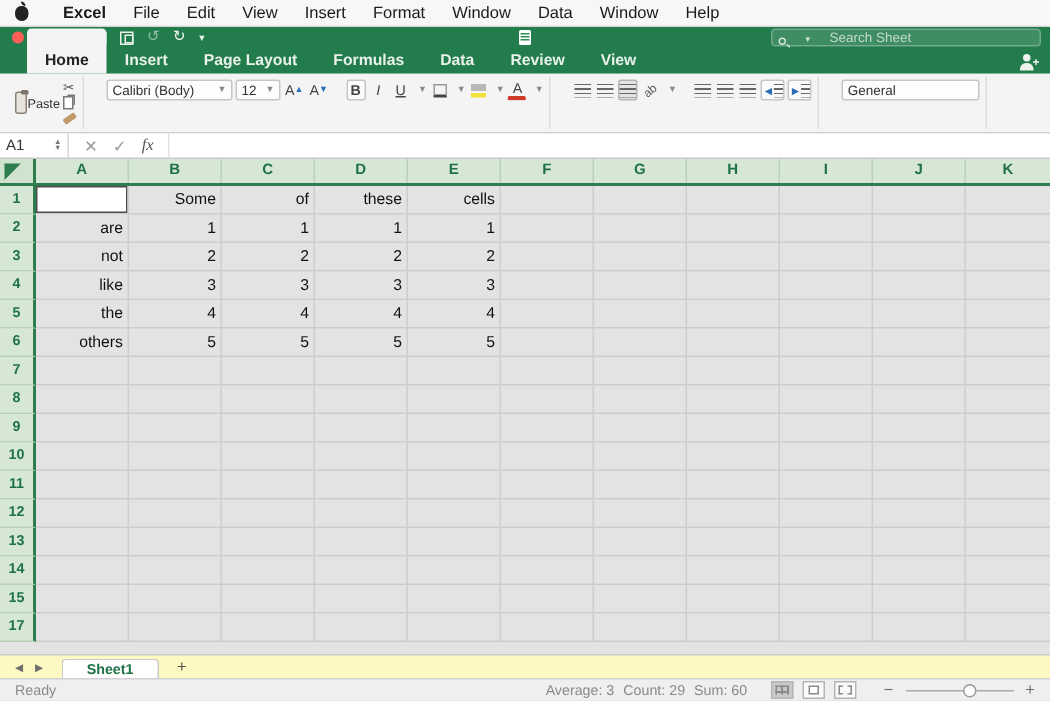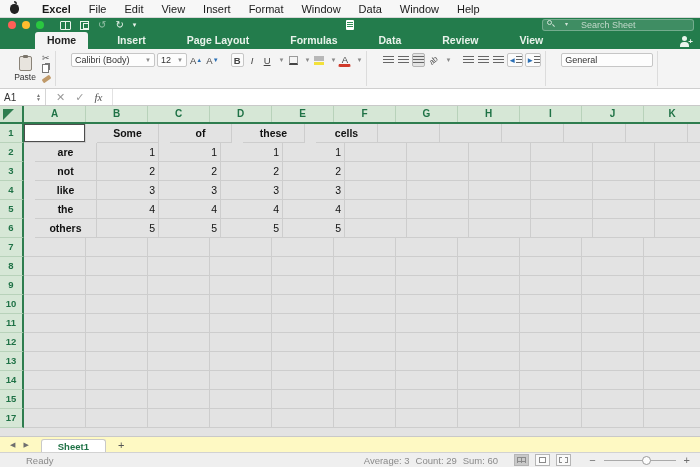--- a/index.html
+++ b/index.html
@@ -24,46 +24,46 @@
   .qicon.book { width:11px; height:9px; border:1px solid #eaf4ec; border-radius:1px; position:relative; }
   .qicon.book:before { content:""; position:absolute; left:4px; top:0; bottom:0; width:1px; background:#eaf4ec; }
   .qicon.save { width:9px; height:9px; border:1px solid #eaf4ec; position:relative; }
   .qicon.save:before { content:""; position:absolute; left:2px; bottom:0; width:4px; height:4px; border:1px solid #eaf4ec; }
   .qicon.undo { opacity:.55; }
   .qat .caret { font-size:7px; }
   .title-wrap { position:absolute; left:0; right:0; display:flex; justify-content:center; align-items:center; gap:5px; pointer-events:none; }
   .doc-icon { width:8px; height:10px; background:#fff; border-radius:1px; position:relative; }
   .doc-icon:before { content:""; position:absolute; left:1px; top:2px; right:1px; height:1px; background:#2f8f57; box-shadow:0 2px 0 #2f8f57, 0 4px 0 #2f8f57; }
   .wtitle { color:#ffffff; font-size:10.5px; font-weight:bold; }
-  .searchbox { position:absolute; right:6px; top:1px; width:152px; height:12px; background:rgba(255,255,255,.13); border:1px solid rgba(255,255,255,.28); border-radius:3px; display:flex; align-items:flex-start; padding:0 4px; gap:13px; }
+  .searchbox { position:absolute; right:6px; top:1px; width:180px; height:12px; background:rgba(255,255,255,.13); border:1px solid rgba(255,255,255,.28); border-radius:3px; display:flex; align-items:flex-end; padding:0 4px; gap:13px; }
   .mag { width:5px; height:5px; border:1px solid #cfe3d6; border-radius:50%; position:relative; flex:none; }
   .mag:before { content:""; position:absolute; left:4px; top:4px; width:3px; height:1px; background:#cfe3d6; transform:rotate(45deg); }
   .searchbox .caret { color:#cfe3d6; font-size:6px; }
   .search-ph { color:#c2d9cb; font-size:9px; }
 
   
   .tabsrow { height:17px; background:#237c4c; display:flex; align-items:flex-end; padding-left:18px; position:relative; flex:none; }
-  .rtab { font-size:10.5px; font-weight:bold; color:#e8f2ea; padding:2px 12px 2px; line-height:13px;margin-left:17px; }
+  .rtab { font-size:10.5px; font-weight:bold; color:#e8f2ea; padding:15px 12px 2px; line-height:13px; }
   .rtab.active { background:#f4f4f4; color:#222; border-radius:3px 3px 0 0; }
   .share-person { position:absolute; right:8px; bottom:2px; width:14px; height:11px; }
   .share-person .head { position:absolute; left:4px; top:0; width:5px; height:5px; border-radius:50%; background:#eaf4ec; }
   .share-person .body { position:absolute; left:2px; top:6px; width:9px; height:5px; border-radius:4px 4px 0 0; background:#eaf4ec; }
   .share-person .plus { position:absolute; right:-1px; top:1px; color:#eaf4ec; font-size:8px; font-weight:bold; }
 
   
   .ribbon { height:40px; background:#f4f4f4; border-bottom:1px solid #cfcfcf; display:flex; align-items:stretch; padding:2px 0 2px 6px; flex:none; color:#333; }
   .rgroup { display:flex; padding:1px 4px; border-right:1px solid #dcdcdc; flex:none; }
   .rrow { display:flex; align-items:center; gap:2px; height:16px;padding-left:11px; }
   .combo { background:#fdfdfd; border:1px solid #c6c6c6; border-radius:2px; height:14px; display:flex; align-items:center; justify-content:space-between; padding:0 3px; font-size:9px; color:#333; }
   .caret2 { color:#8a8a8a; font-size:6px; margin-left:3px; }
   .rbtn { background:transparent; border:1px solid transparent; border-radius:2px; height:14px; min-width:13px; display:flex; align-items:center; justify-content:center; font-size:9.5px; color:#444; }
   .rbtn.boxed { border-color:#c6c6c6; background:#fbfbfb; }
   .rbtn.pressed { border-color:#b5b5b5; background:#e4e4e4; }
 
-  .paste { display:flex; flex-direction:column; align-items:center; justify-content:center; width:30px; }
+  .paste { display:flex; flex-direction:row; align-items:center; justify-content:center; width:30px; }
   .clip-icon { width:13px; height:15px; background:#e8e4de; border:1px solid #8a8378; border-radius:2px; position:relative; }
   .clip-icon:before { content:""; position:absolute; left:3px; top:-2px; width:5px; height:3px; background:#7b756b; border-radius:1px; }
   .paste span { font-size:8.5px; color:#333; margin-top:1px; }
   .mini-col { display:flex; flex-direction:column; justify-content:space-between; padding:1px 0; margin-left:2px; }
   .mini { font-size:9px; line-height:10px; color:#555; height:11px; display:flex; align-items:center; gap:2px; }
   .copy-ic { width:7px; height:9px; border:1px solid #777; background:#fff; box-shadow:2px -2px 0 -1px #777; }
   .brush-ic { width:9px; height:4px; background:#c09a6a; border-radius:1px; transform:rotate(-35deg); }
 
   .lines { width:11px; height:9px; background:repeating-linear-gradient(to bottom,#666 0 1px,transparent 1px 3px); }
   .rot-ab { font-size:8px; color:#555; transform:rotate(-40deg); display:inline-block; }
@@ -86,33 +86,33 @@
   .colheaders { height:18px; display:flex; flex:none; background:#d6e7d6; border-bottom:2px solid #2e7d4f; }
   .corner { width:24px; flex:none; border-right:2px solid #2e7d4f; position:relative; background:#cfe3cf; }
   .corner:after { content:""; position:absolute; left:3px; top:3px; width:0; height:0; border-top:11px solid #2e7d4f; border-right:11px solid transparent; }
   .colh { width:62px; flex:none; text-align:center; font-size:10px; font-weight:bold; color:#1f7246; line-height:16px; border-right:1px solid #b8d2ba; }
   .colh:last-child { flex:1; border-right:none; text-align:center; }
   .gridrows { flex:1; overflow:hidden; }
   .grow { display:flex; height:19px; }
   .rowh { width:24px; flex:none; background:#d6e7d6; border-right:2px solid #2e7d4f; border-bottom:1px solid #b8d2ba; font-size:9.5px; font-weight:bold; color:#1f7246; text-align:center; line-height:18px; }
   .cell { width:62px; flex:none; border-right:1px solid #cdcdcd; border-bottom:1px solid #cdcdcd; font-size:10.5px; color:#111; padding:0 3px; line-height:18px; overflow:hidden; white-space:nowrap; }
   .cell:last-child { flex:1; border-right:none; }
-  .cell.text { font-weight:bold; text-align:center;margin-left:11px; }
+  .cell.text { font-weight:normal; text-align:right; }
   .cell.num { text-align:right; }
   .cell.selected { background:#ffffff; box-shadow:inset 0 0 0 1px #4d4d4d; }
 
   
   .sheettabs { height:16px; background:#fef9c3; border-top:1px solid #c9c9c9; display:flex; align-items:center; flex:none; }
   .navarrows { display:flex; gap:8px; padding:0 12px 0 10px; color:#6f6f6f; font-size:7px; }
   .stab { background:#ffffff; border:1px solid #c9c9c9; border-bottom:none; border-radius:3px 3px 0 0; height:14px; margin-top:2px; padding:0 16px; font-size:9.5px; font-weight:bold; color:#1f7246; line-height:13px; }
   .addtab { color:#555; font-size:11px; padding:0 12px; }
 
   
   .statusbar { height:15px; background:#efefef; border-top:1px solid #d2d2d2; display:flex; align-items:center; flex:none; font-size:9.5px; color:#8a8a8a; }
-  .ready { padding-left:26px; }
+  .ready { padding-left:10px; }
   .stats { margin-left:auto; display:flex; align-items:center; gap:6px; }
   .viewbtns { display:flex; align-items:center; gap:6px; margin-left:16px; }
   .vicon { width:15px; height:12px; border:1px solid #b5b5b5; background:#fafafa; position:relative; }
   .vicon.sel { background:#c9c9c9; }
   .vicon.grid-ic:before { content:""; position:absolute; inset:2px; background:repeating-linear-gradient(to bottom,#8a8a8a 0 1px,transparent 1px 4px), repeating-linear-gradient(to right,#8a8a8a 0 1px,transparent 1px 4px); }
   .vicon.page-ic:before { content:""; position:absolute; inset:2px 3px; border:1px solid #8a8a8a; background:#fff; }
   .vicon.break-ic:before { content:""; position:absolute; inset:2px; border:1px dashed #8a8a8a; }
   .zoomer { display:flex; align-items:center; gap:8px; margin:0 10px 0 18px; }
   .zoomer .sign { color:#6f6f6f; font-size:11px; }
   .ztrack { width:72px; height:1px; background:#aaa; position:relative; }

